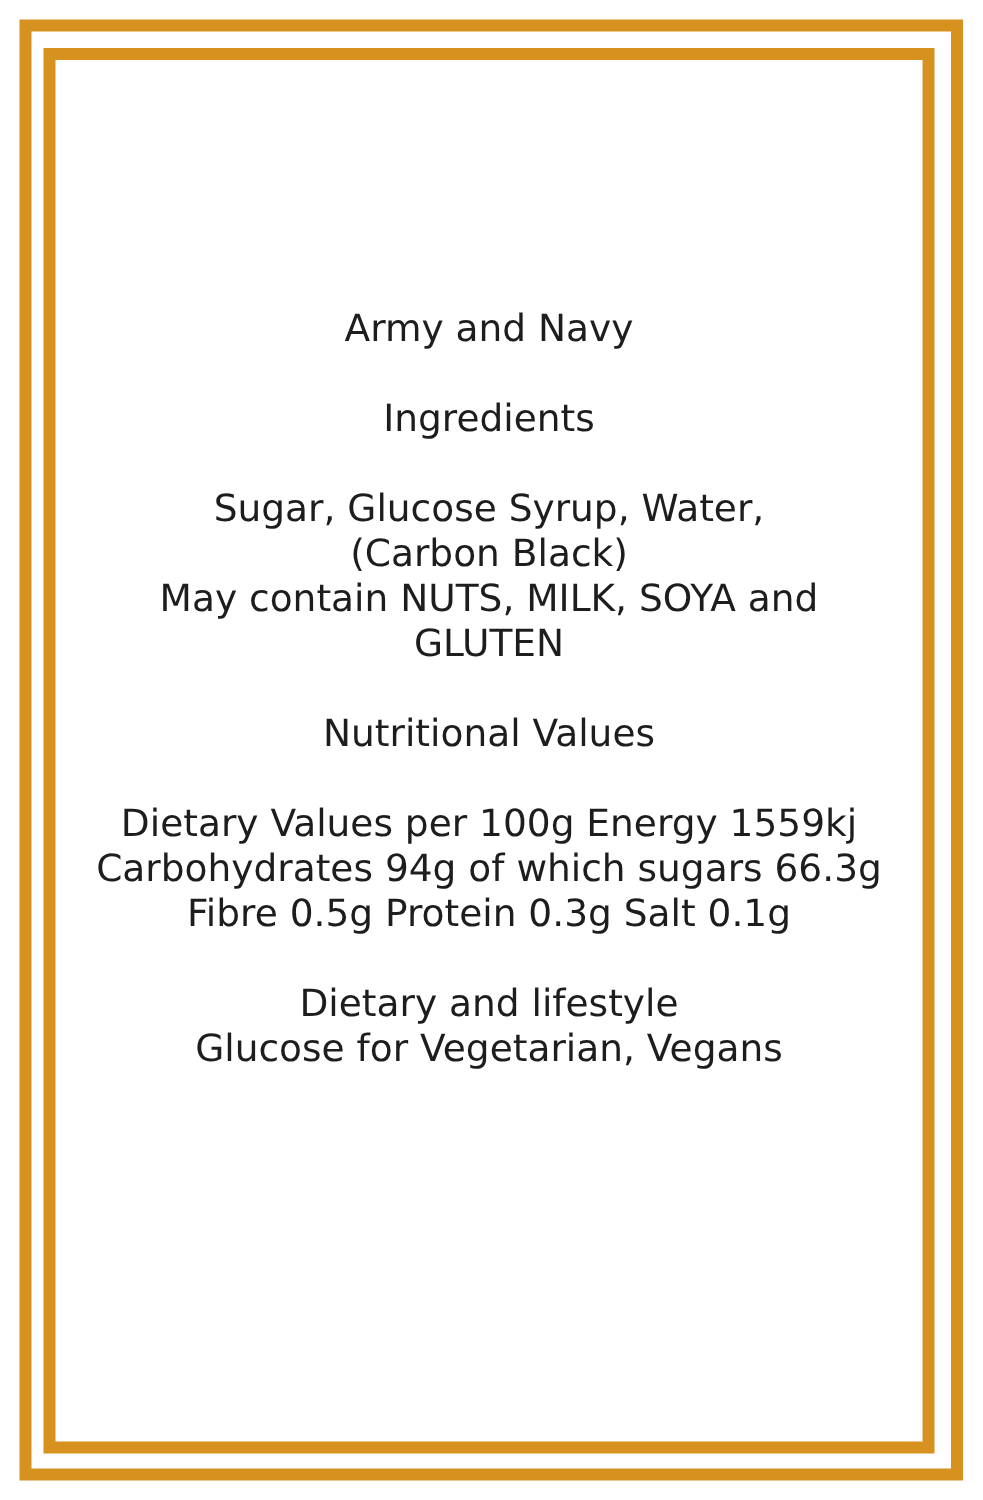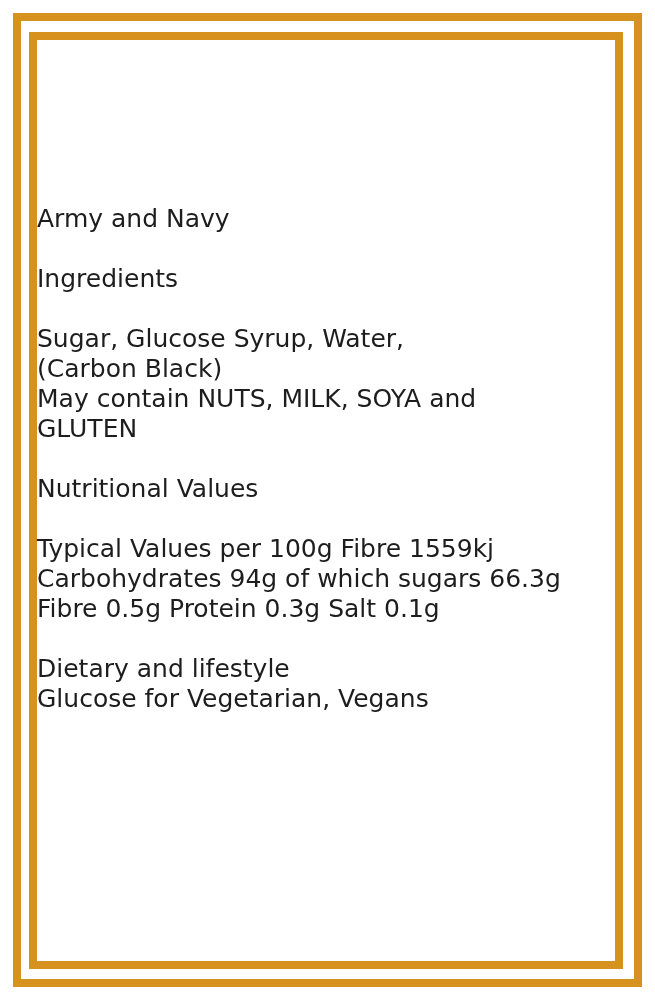--- a/index.html
+++ b/index.html
@@ -27,21 +27,21 @@
     left: 8px;
     top: 11px;
     right: 11px;
     bottom: 10px;
     border: 8px solid var(--border-color, #d6911e);
   }
   .content {
     position: absolute;
     inset: 0;
     padding-top: 164px;
-    text-align: left;
+    text-align: center;
     font-family: "DejaVu Sans", "Liberation Sans", sans-serif;
     font-size: 25px;
     line-height: 30px;
     color: var(--text-color, #1d1d1d);
     border-radius: 30px;
   }
   .line {
     height: 30px;
     white-space: nowrap;
   }
@@ -65,21 +65,21 @@
 
         <div class="line">Sugar, Glucose Syrup, Water,</div>
         <div class="line">(Carbon Black)</div>
         <div class="line">May contain NUTS, MILK, SOYA and</div>
         <div class="line">GLUTEN</div>
         <div class="blank"></div>
 
         <div class="line">Nutritional Values</div>
         <div class="blank"></div>
 
-        <div class="line">Typical Values per 100g Fibre 1559kj</div>
+        <div class="line">Dietary Values per 100g Energy 1559kj</div>
         <div class="line">Carbohydrates 94g of which sugars 66.3g</div>
         <div class="line">Fibre 0.5g Protein 0.3g Salt 0.1g</div>
         <div class="blank"></div>
 
         <div class="line">Dietary and lifestyle</div>
         <div class="line">Glucose for Vegetarian, Vegans</div>
 
       </div>
     </div>
   </div>

